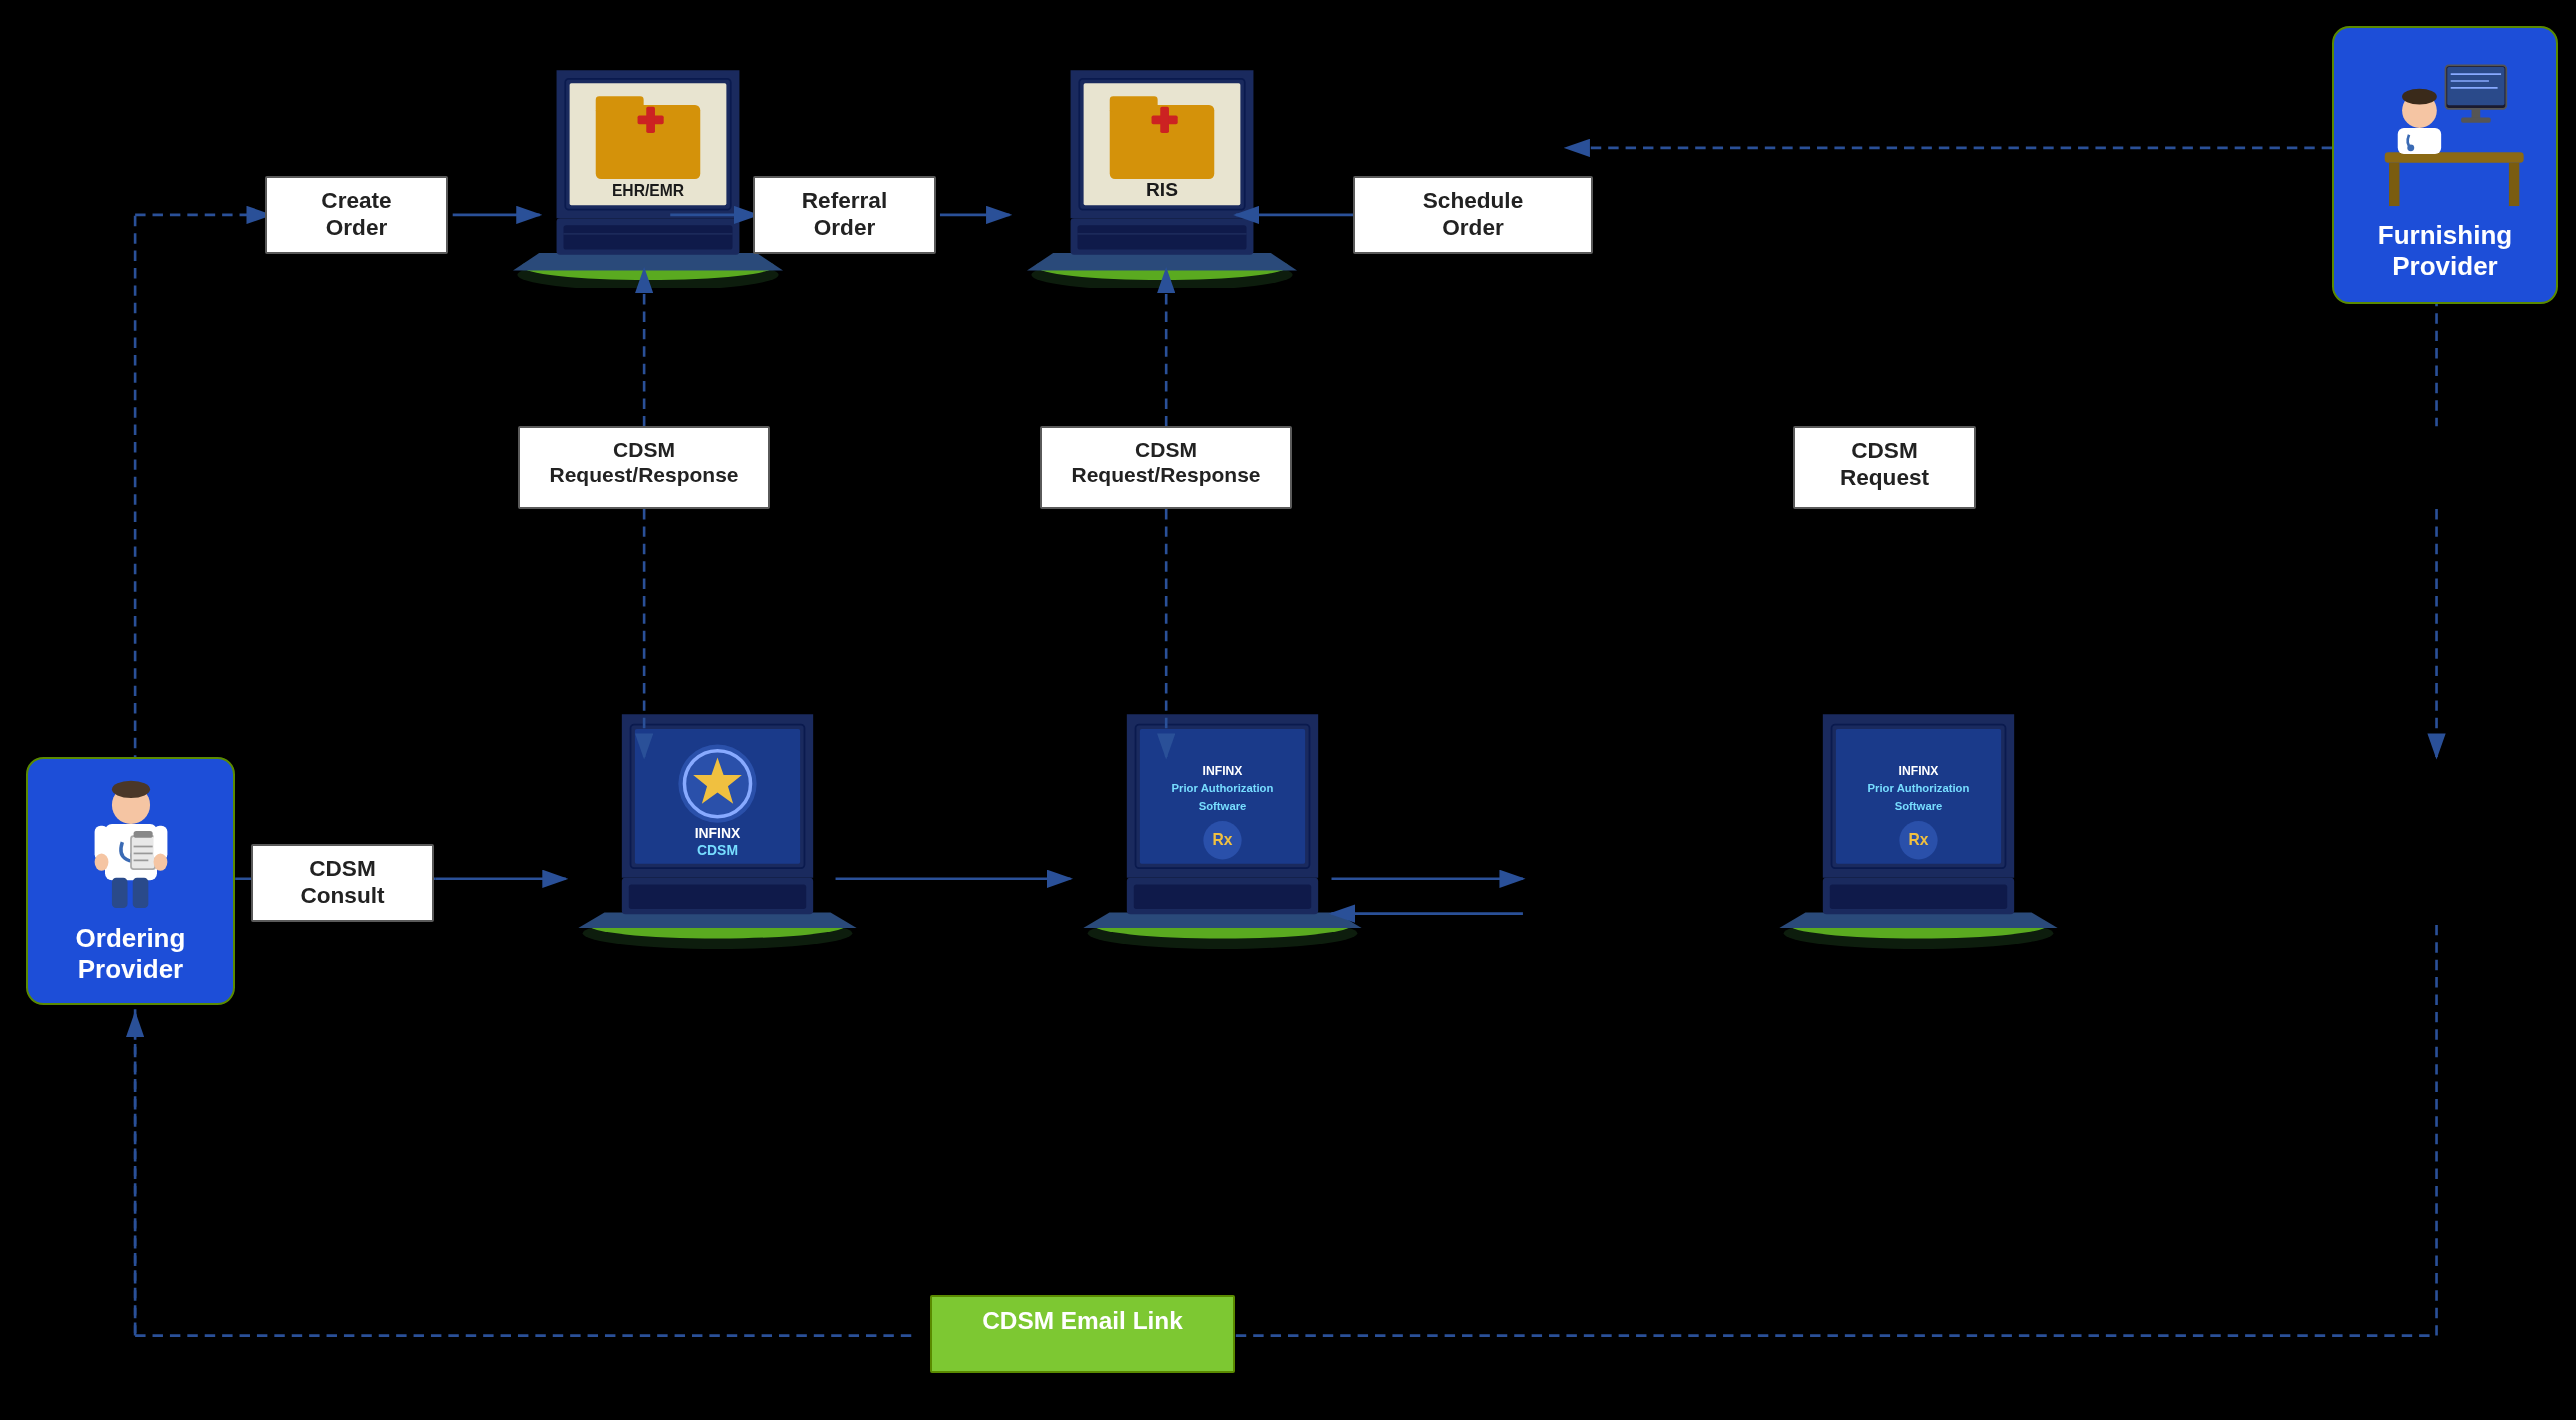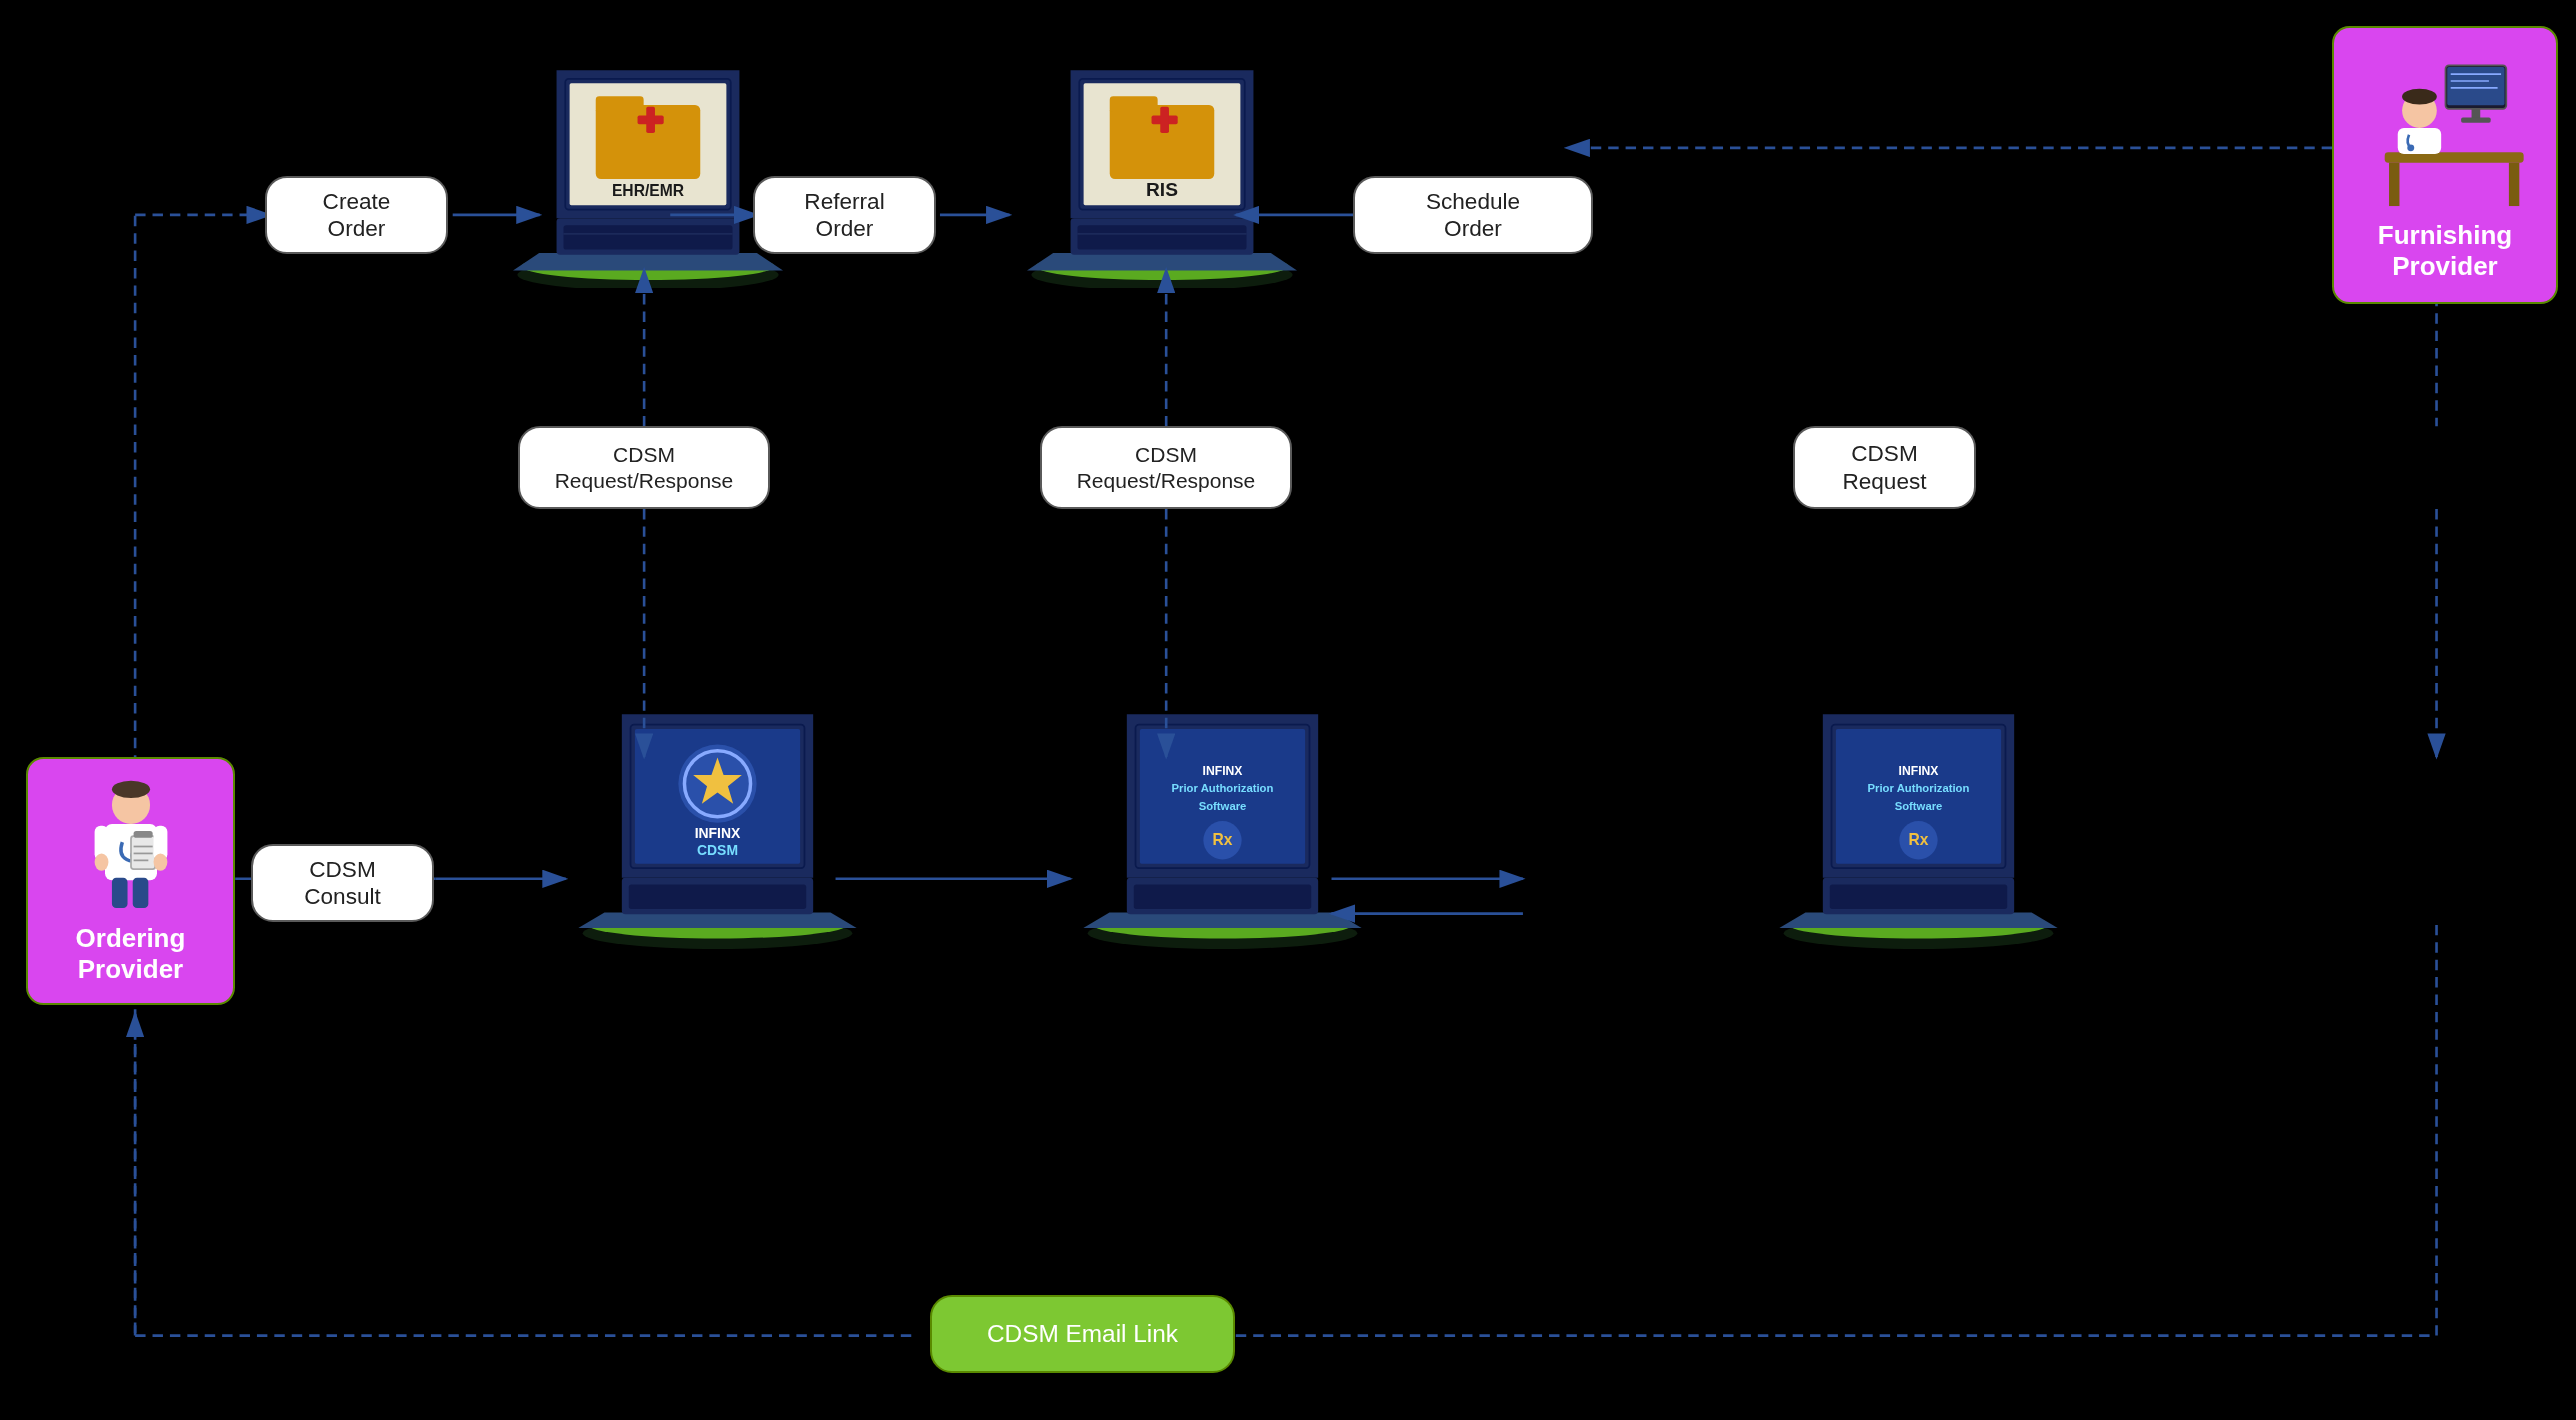--- a/index.html
+++ b/index.html
@@ -16,26 +16,26 @@
       height: 1420px;
       position: relative;
       background: #000;
     }
 
     
     .flow-label {
       position: absolute;
       background: #fff;
       border: 2.6px solid #5a5a5a;
-      border-radius: 22px;
+      border-radius: 2px;
       display: flex;
-      align-items: center;
+      align-items: flex-start;
       justify-content: center;
       text-align: center;
-      font-weight: normal;
+      font-weight: bold;
       font-size: 24.4px;
       line-height: 1.2;
       color: #222;
       padding: 8.7px 15.7px;
       z-index: 10;
     }
 
     .flow-label.green-bg {
       background: #7dc832;
       border: 2.6px solid #5a8a00;
@@ -45,21 +45,21 @@
     .actor-box {
       position: absolute;
       display: flex;
       flex-direction: column;
       align-items: center;
       justify-content: center;
       text-align: center;
       z-index: 10;
     }
     .actor-box.green-rounded {
-      background: #d946ef;
+      background: #1d4ed8;
       border-radius: 17.4px;
       padding: 5px;
       border: 2.6px solid #5a8a00;
     }
 
     .actor-label {
       font-weight: bold;
       font-size: 26px;
       color: #fff;
       margin-top: 7px;

